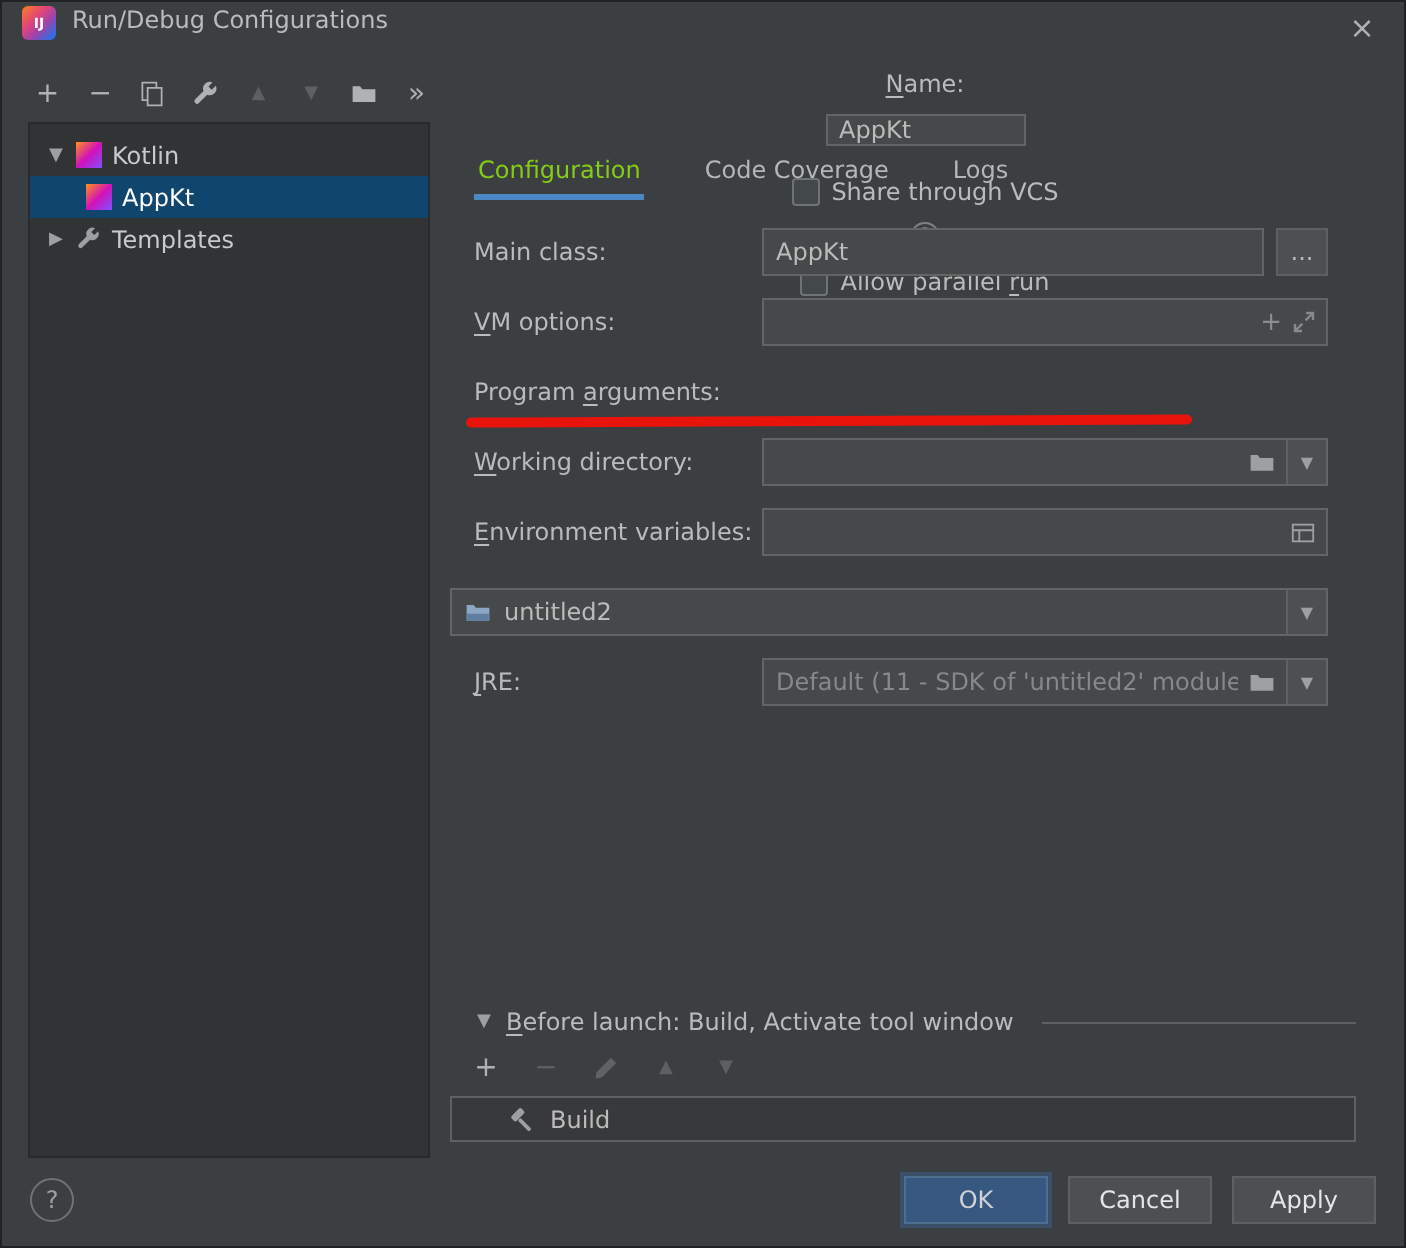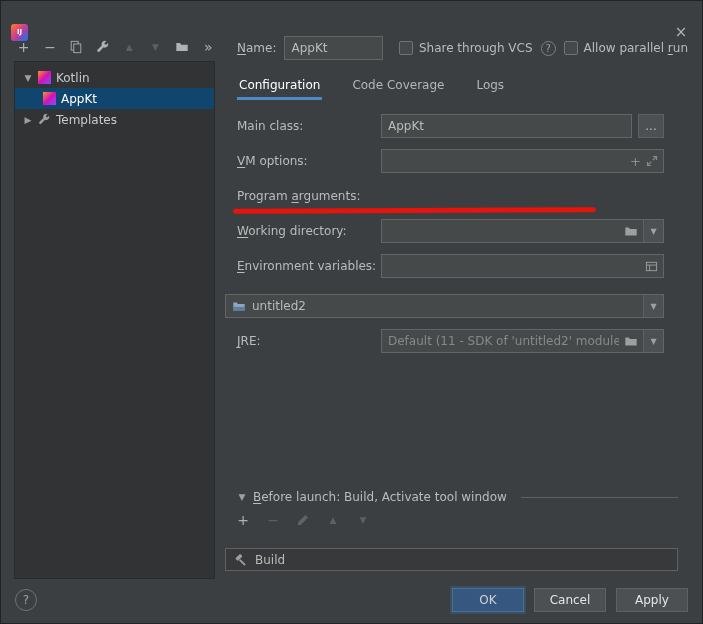--- a/index.html
+++ b/index.html
@@ -1,21 +1,21 @@
 <!DOCTYPE html>
 <html><head>
 <meta charset="utf-8">
 <style>
   * { margin:0; padding:0; box-sizing:border-box; }
   html,body { width:703px; height:624px; background:#3c3f41; }
   body { font-family:"DejaVu Sans","Liberation Sans",sans-serif; font-size:12px; color:#bbbbbb; }
   .dialog { position:relative; width:703px; height:624px; background:#3c3f41; border:1px solid #202224; overflow:hidden; }
 
   
-  .titlebar { position:absolute; top:16px; left:0; right:0; height:30px; display:flex; align-items:center; padding:0 10px; gap:8px; }
+  .titlebar { position:absolute; top:2px; left:0; right:0; height:30px; display:flex; padding:0 10px; gap:8px; }
   .app-icon { width:17px; height:17px; border-radius:3px; flex:none;
     background:linear-gradient(135deg,#fc801d 0%,#e0447c 38%,#9c44ad 62%,#087cfa 100%);
     color:#fff; font-size:7px; font-weight:bold; display:flex; align-items:center; justify-content:center; }
   .title { color:#bbbbbb; }
   .close-btn { margin-left:auto; width:22px; height:22px; display:flex; align-items:center; justify-content:center; color:#aeb0b2; font-size:15px; cursor:pointer; }
 
   
   .toolbar { position:absolute; left:15px; top:34px; width:200px; height:24px; display:flex; align-items:center; gap:11px; }
   .tb-btn { width:16px; height:16px; display:flex; align-items:center; justify-content:center; color:#afb1b3; font-size:14px; cursor:pointer; }
   .tb-btn.small { font-size:9px; }
@@ -28,32 +28,32 @@
   .tree-row.indent { padding-left:28px; }
   .tree-row.selected { background:#10456e; }
   .tree-arrow { width:10px; font-size:9px; color:#9da0a2; text-align:center; flex:none; }
   .kotlin-icon { width:13px; height:13px; flex:none; background:linear-gradient(135deg,#ff9419 0%,#d211b9 50%,#7f52ff 100%); }
   .tree-label { color:#c8cacc; font-weight:normal; }
   .tree-row.selected .tree-label { color:#ffffff; font-weight:normal; }
   .tree-row svg { width:13px; height:13px; flex:none; }
 
   
   .form { position:absolute; left:224px; top:34px; right:14px; bottom:46px; }
-  .name-row { display:flex; align-items:center; height:26px; gap:8px; padding-left:12px; }
+  .name-row { display:flex; align-items:center; height:26px; gap:8px; padding-left:12px;flex-direction:column; }
   .lbl { color:#bbbbbb; white-space:nowrap; }
   .name-input { width:100px; height:24px; background:#45494a; border:1px solid #646464; display:flex; align-items:center; padding:0 6px; }
   .spacer { flex:1; }
   .cb-group { display:flex; align-items:center; gap:6px; cursor:pointer; white-space:nowrap; }
   .checkbox { width:14px; height:14px; background:#43494b; border:1px solid #6f7374; border-radius:2px; flex:none; }
   .help-circle { width:15px; height:15px; border:1px solid #7e8183; border-radius:50%; font-size:10px; color:#9a9da0; display:flex; align-items:center; justify-content:center; flex:none; cursor:pointer; }
 
   
   .tabs { display:flex; gap:28px; margin-top:12px; padding-left:12px; }
   .tab { position:relative; padding:5px 2px 8px 2px; color:#b4b6b8; cursor:pointer; }
-  .tab.active { color:#ffffff; }
+  .tab.active { color:#84cc16; }
   .tab.active::after { content:""; position:absolute; left:0; right:0; bottom:0; height:3px; background:#4a88c7; }
 
   
   .fields { margin-top:14px; padding-right:24px; }
   .field-row { display:flex; align-items:center; margin-bottom:11px; height:24px; }
   .field-row.gap-above { margin-top:16px; }
   .field-label { width:156px; padding-left:12px; flex:none; color:#bbbbbb; }
   .field-box { flex:1; height:24px; background:#45494a; border:1px solid #646464; display:flex; align-items:stretch; min-width:0; }
   .field-box.focused { border:1px solid #4c88c6; box-shadow:0 0 0 1px rgba(74,136,198,.35), 0 0 5px rgba(74,136,198,.45); }
   .fb-text { flex:1; display:flex; align-items:center; gap:6px; padding:0 6px; min-width:0; overflow:hidden; white-space:nowrap; }
@@ -68,38 +68,39 @@
   u { text-underline-offset:2px; }
 
   
   .annotation { position:absolute; left:8px; top:173px; width:363px; height:5px; background:#e8140c; border-radius:3px; transform:rotate(-0.25deg); }
 
   
   .before-launch { position:absolute; left:0; right:10px; bottom:6px; }
   .bl-header { display:flex; align-items:center; gap:6px; height:20px; padding-left:12px; }
   .bl-line { flex:1; height:1px; background:#5e6163; margin-left:8px; }
   .bl-toolbar { display:flex; align-items:center; gap:14px; height:26px; padding-left:10px; }
-  .bl-list { border:1px solid #5e6163; background:#37393b; height:23px; margin-top:15px; }
+  .bl-list { border:1px solid #5e6163; background:#37393b; height:23px; margin-top:1px;padding-left:20px; }
   .bl-item { height:100%; display:flex; align-items:center; gap:7px; padding-left:8px; cursor:pointer; }
   .bl-item svg { width:14px; height:14px; }
 
   
   .footer { position:absolute; left:0; right:0; bottom:0; height:46px; display:flex; align-items:center; padding:0 14px; }
   .help-btn { width:22px; height:22px; border:1px solid #6f7375; border-radius:50%; color:#9da0a2; display:flex; align-items:center; justify-content:center; cursor:pointer; }
   .btns { margin-left:auto; display:flex; gap:10px; }
   .btn { min-width:72px; height:24px; background:#4c5052; border:1px solid #5e6163; color:#e5e5e5; font:inherit; display:flex; align-items:center; justify-content:center; padding:0 12px; cursor:pointer; }
   .btn.primary { background:#365880; border-color:#4c708c; color:#d0d2d4; box-shadow:0 0 0 2px rgba(60,120,190,.30); }
 </style>
 </head>
 <body>
 
 <div class="dialog">
 
   <div class="titlebar">
     <div class="app-icon">IJ</div>
+    <div class="title">Run/Debug Configurations</div>
     <div class="close-btn">
       <span>×</span>
     </div>
   </div>
 
   <div class="toolbar">
     <span class="tb-btn">
         <span>+</span>
       </span>
     <span class="tb-btn">

